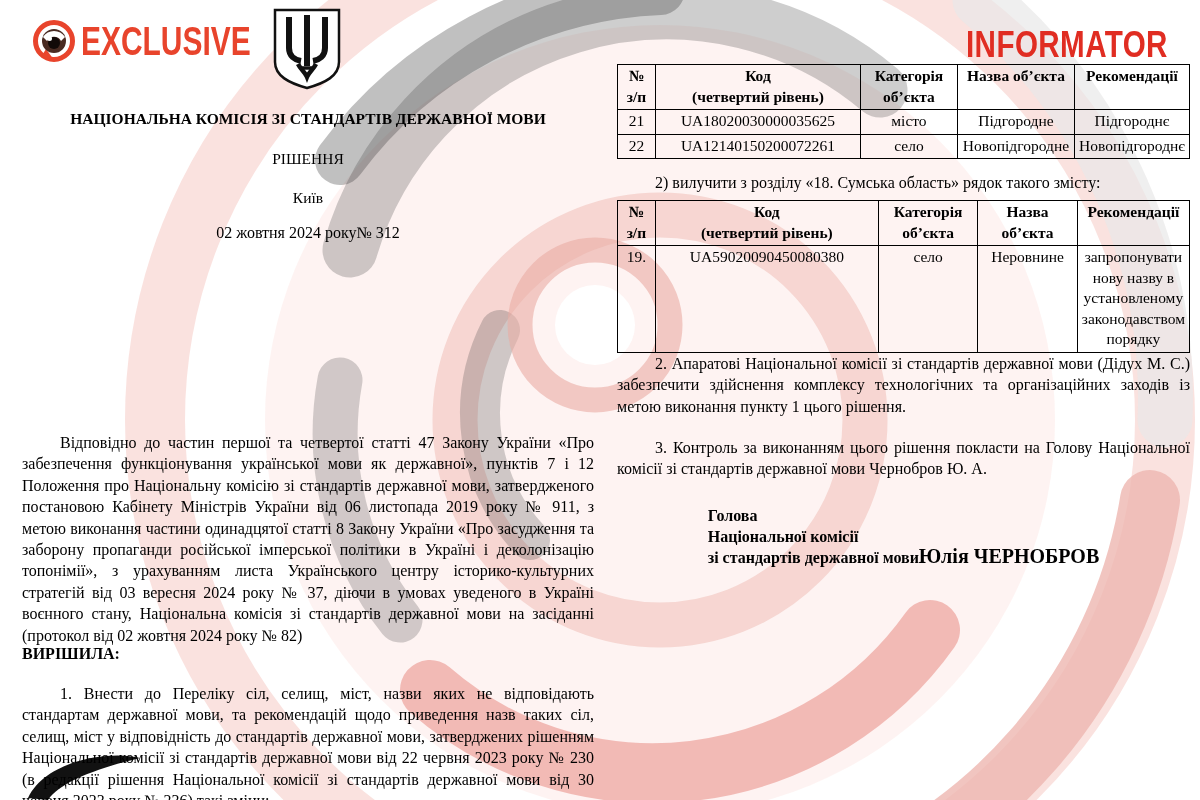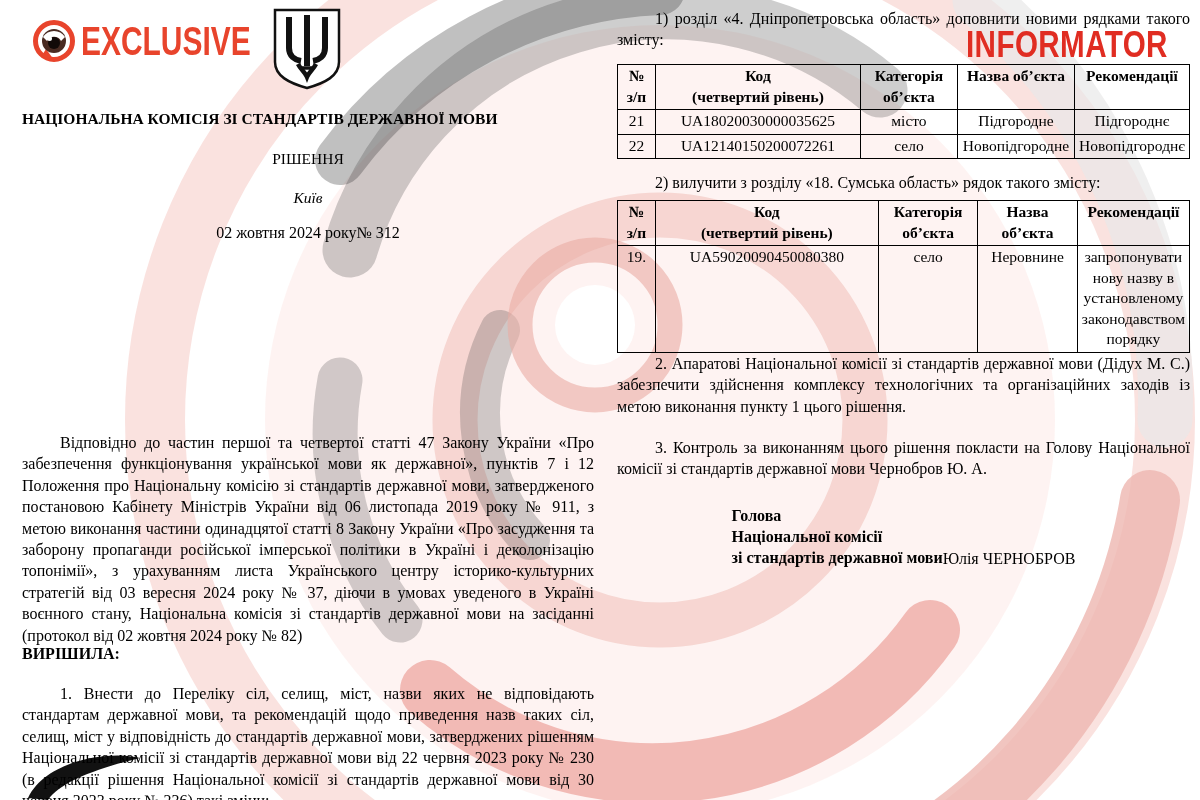--- a/index.html
+++ b/index.html
@@ -20,23 +20,23 @@
     font-family:"Liberation Sans", sans-serif; font-weight:800; font-size:41px;
     letter-spacing:0px; transform:scaleX(0.73); transform-origin:left center; line-height:1;
   }
   .logo-informator { left:966px; top:26px; z-index:3;
     font-family:"Liberation Sans", sans-serif; font-weight:800; font-size:37px;
     transform:scaleX(0.8); transform-origin:left center; line-height:1; letter-spacing:0.5px;
   }
   .emblem { left:268px; top:6px; }
 
   
-  .org-title { left:22px; top:110px; width:572px; text-align:left; font-weight:bold; font-size:15.5px; }
+  .org-title { left:22px; top:110px; width:572px; text-align:center; font-weight:bold; font-size:15.5px; }
   .doc-type  { left:22px; top:150px; width:572px; text-align:center; font-weight:normal; font-size:15.5px; }
-  .city      { left:22px; top:189px; width:572px; text-align:center; font-size:15.5px;font-style:italic; }
+  .city      { left:22px; top:189px; width:572px; text-align:center; font-size:15.5px; }
   .date-row  { left:22px; top:224px; width:572px; display:flex; justify-content:center; font-size:16px; }
   .subject   { left:22px; top:281px; width:360px; font-weight:bold; font-size:15.5px; line-height:19.6px; white-space:pre-line; }
   .para { font-size:16px; line-height:21.4px; text-align:justify; text-indent:38px; }
   .intro { left:22px; top:432px; width:572px; }
   .resolved { left:22px; top:645px; font-weight:bold; font-size:16px; }
   .item1 { left:22px; top:683px; width:572px; }
 
   
   .sub1 { left:617px; top:8px;  width:573px; }
   .sub2 { left:617px; top:172px; width:573px; }
@@ -50,21 +50,21 @@
   .t1 th:nth-child(3),.t1 td:nth-child(3){width:97px;}
   .t1 th:nth-child(4),.t1 td:nth-child(4){width:117px;}
   .t2 th:nth-child(1),.t2 td:nth-child(1){width:38px;}
   .t2 th:nth-child(2),.t2 td:nth-child(2){width:225px;}
   .t2 th:nth-child(3),.t2 td:nth-child(3){width:100px;}
   .t2 th:nth-child(4),.t2 td:nth-child(4){width:100px;}
   .item2 { left:617px; top:353px; width:573px; }
   .item3 { left:617px; top:437px; width:573px; }
   .signature { left:617px; top:505px; width:573px; display:flex; justify-content:center; align-items:flex-end; }
   .sig-title { font-weight:bold; font-size:16px; line-height:21px; white-space:pre-line; }
-  .sig-name  { font-weight:normal; font-size:16px; }
+  .sig-name  { font-weight:bold; font-size:20px; }
 </style>
 </head>
 <body>
 
 <div class="page">
 
   <svg class="watermark" width="1120" height="1120" viewBox="0 0 1120 1120">
     <circle cx="560" cy="560" r="505" fill="none" stroke="#f6cfc9" stroke-width="60" opacity="0.6"></circle>
     <path d="M 880 140 A 520 520 0 0 1 1065 560" fill="none" stroke="#e8e8e8" stroke-width="55" opacity="0.7" stroke-linecap="round"></path>
     <path d="M 1050 640 A 500 500 0 0 1 700 1040" fill="none" stroke="#eeb7b0" stroke-width="60" opacity="0.8" stroke-linecap="round"></path>
@@ -111,21 +111,20 @@
     <div class="abs doc-type">РІШЕННЯ</div>
     <div class="abs city">Київ</div>
     <div class="abs date-row">
       <span>02 жовтня 2024 року</span>
       <span>№ 312</span>
     </div>
     <div class="abs para intro">Відповідно до частин першої та четвертої статті 47 Закону України «Про забезпечення функціонування української мови як державної», пунктів 7 і 12 Положення про Національну комісію зі стандартів державної мови, затвердженого постановою Кабінету Міністрів України від 06 листопада 2019 року № 911, з метою виконання частини одинадцятої статті 8 Закону України «Про засудження та заборону пропаганди російської імперської політики в Україні і деколонізацію топонімії», з урахуванням листа Українського центру історико-культурних стратегій від 03 вересня 2024 року № 37, діючи в умовах уведеного в Україні воєнного стану, Національна комісія зі стандартів державної мови на засіданні (протокол від 02 жовтня 2024 року № 82)</div>
     <div class="abs resolved">ВИРІШИЛА:</div>
     <div class="abs para item1">1. Внести до Переліку сіл, селищ, міст, назви яких не відповідають стандартам державної мови, та рекомендацій щодо приведення назв таких сіл, селищ, міст у відповідність до стандартів державної мови, затверджених рішенням Національної комісії зі стандартів державної мови від 22 червня 2023 року № 230 (в редакції рішення Національної комісії зі стандартів державної мови від 30 червня 2023 року № 236) такі зміни:</div>
 
-    <div class="abs para sub1">1) розділ «4. Дніпропетровська область» доповнити новими рядками такого змісту:</div>
     <div class="abs tbl-wrap1">
       <table class="t1">
           <thead>
             <tr>
               <th>№
 з/п</th>
               <th>Код
 (четвертий рівень)</th>
               <th>Категорія
 об’єкта</th>

